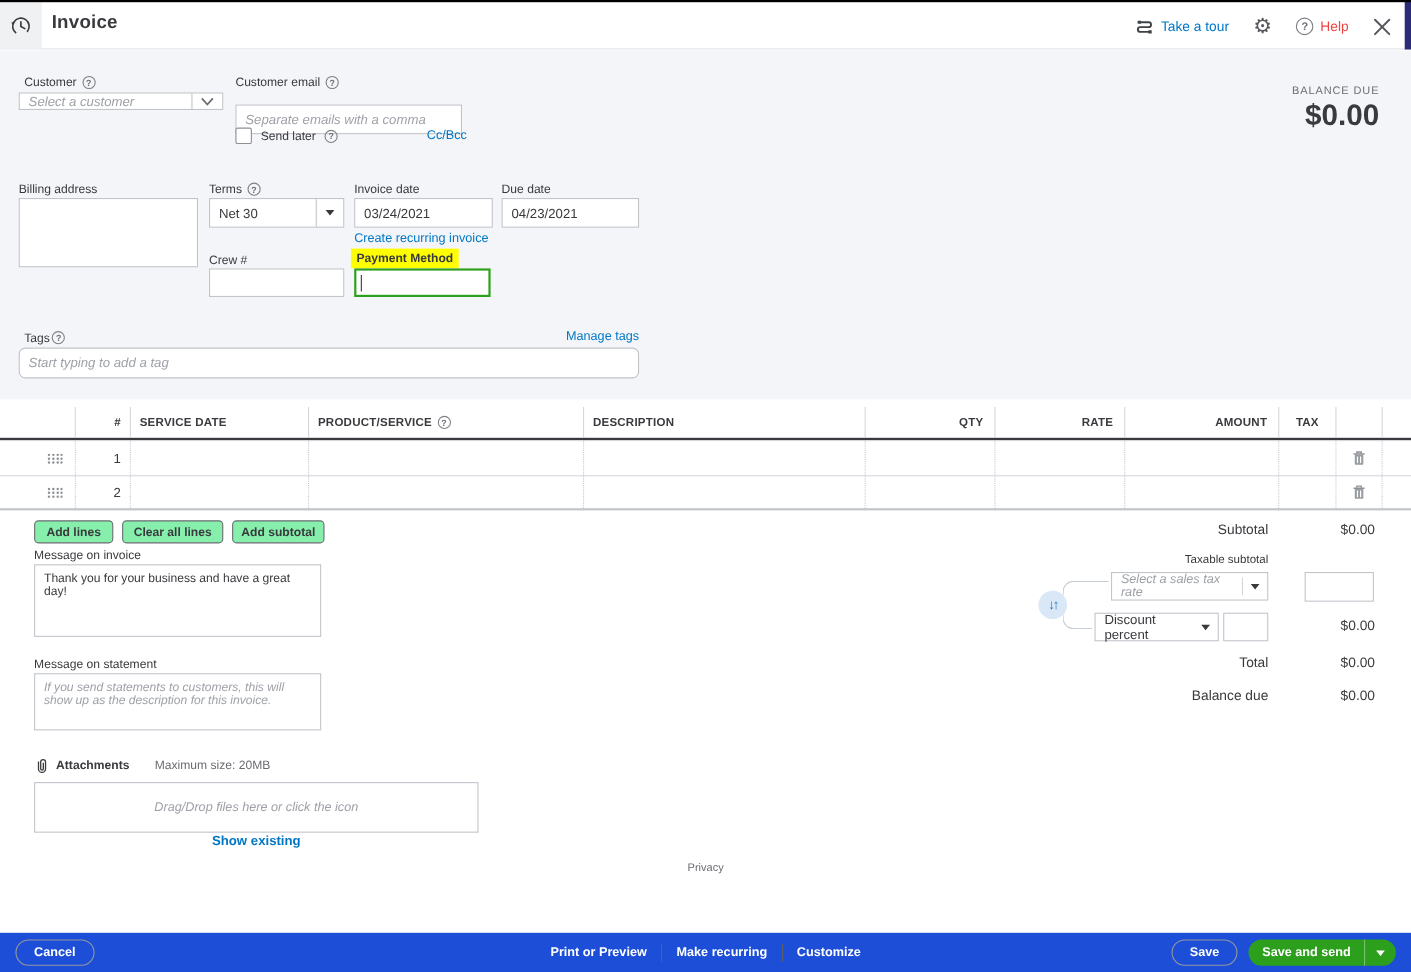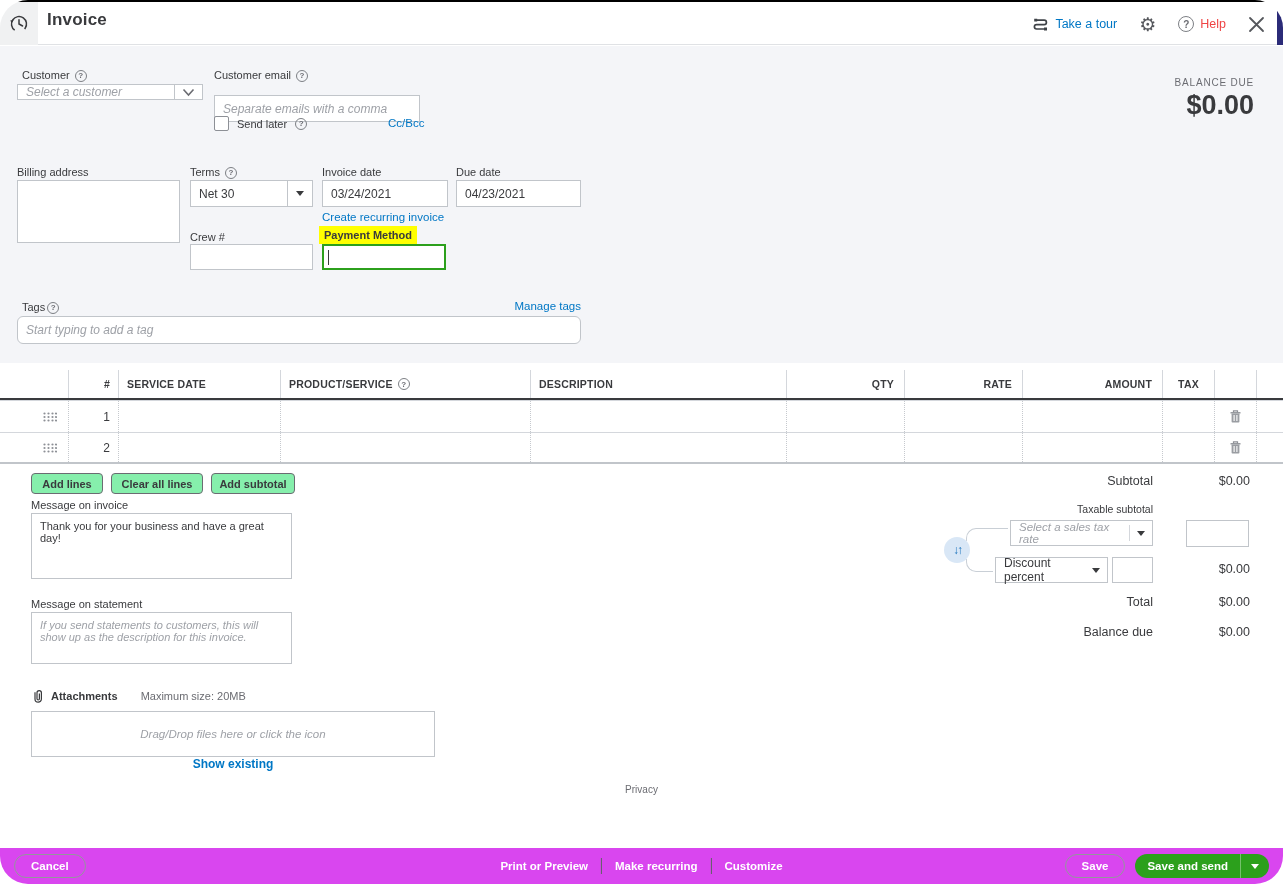--- a/index.html
+++ b/index.html
@@ -1,18 +1,18 @@
 <!DOCTYPE html>
 <html><head>
 <meta charset="utf-8">
 <style>
   * { margin:0; padding:0; box-sizing:border-box; }
   html,body { background:#fff; }
   body { font-family:"Liberation Sans", sans-serif; color:#393a3d; }
-  .page { position:relative; width:1283px; height:884px; background:#fff; overflow:hidden;border-radius:28px; }
+  .page { position:relative; width:1283px; height:884px; background:#fff; overflow:hidden; }
 
   
   .topline { position:absolute; top:0; left:0; width:100%; height:2px; background:#000; z-index:6; }
   .header { position:absolute; top:0; left:0; width:100%; height:45px; background:#fff; border-bottom:1px solid #e0e2e5; z-index:5; }
   .blue-strip { position:absolute; top:0; right:0; width:6px; height:45px; background:#2b2b78; z-index:7; }
   .hicon-box { position:absolute; left:0; top:2px; width:38px; height:43px; background:#f0f1f2; display:flex; align-items:center; justify-content:center; }
   .htitle { position:absolute; left:47px; top:10px; font-size:17px; font-weight:700; letter-spacing:.2px; }
   .hright { position:absolute; right:18px; top:0; height:48px; display:flex; align-items:center; gap:22px; }
   .tour { display:flex; align-items:center; gap:6px; cursor:pointer; }
   .tour span { color:#0077c5; font-size:12.5px; }
@@ -82,21 +82,21 @@
   
   .attach-row { position:absolute; display:flex; align-items:center; gap:7px; }
   .attach-lbl { font-size:11px; font-weight:700; }
   .attach-max { font-size:11px; color:#6b6c72; margin-left:16px; }
   .dropzone { position:absolute; border:1px solid #c1c5ca; background:#fff; display:flex; align-items:center; justify-content:center; cursor:pointer; }
   .dropzone span { font-style:italic; color:#9ea1a7; font-size:11.5px; }
   .show-existing { position:absolute; text-align:center; font-size:12px; font-weight:700; }
   .privacy { position:absolute; width:100%; text-align:center; font-size:10px; color:#6b6c72; }
 
   
-  .footer { position:absolute; bottom:0; left:0; width:100%; height:36px; background:#d946ef; display:flex; align-items:center; }
+  .footer { position:absolute; bottom:0; left:0; width:100%; height:36px; background:#1d4ed8; display:flex; align-items:center; }
   .fpill { height:24px; border-radius:12px; border:1px solid #94979c; background:transparent; color:#fff; font-size:11.5px; font-weight:700; padding:0 16px; display:flex; align-items:center; cursor:pointer; font-family:"Liberation Sans",sans-serif; }
   .fcenter { position:absolute; left:50%; transform:translateX(-50%); display:flex; align-items:center; gap:13px; }
   .flink { color:#fff; font-size:11.5px; font-weight:700; cursor:pointer; }
   .fdiv { width:1px; height:16px; background:#5f6166; }
   .fright { position:absolute; right:14px; display:flex; align-items:center; gap:10px; }
   .fcancel { position:absolute; left:14px; }
   .greenbtn { height:24px; border-radius:12px; background:#2ca01c; color:#fff; display:flex; align-items:center; cursor:pointer; }
   .greenbtn .glabel { font-size:11.5px; font-weight:700; padding:0 12px; }
   .greenbtn .gcaret { padding:0 10px; height:100%; display:flex; align-items:center; border-left:1px solid rgba(255,255,255,.35); }
   .wcaret { width:0; height:0; border-left:4px solid transparent; border-right:4px solid transparent; border-top:5px solid #fff; }

